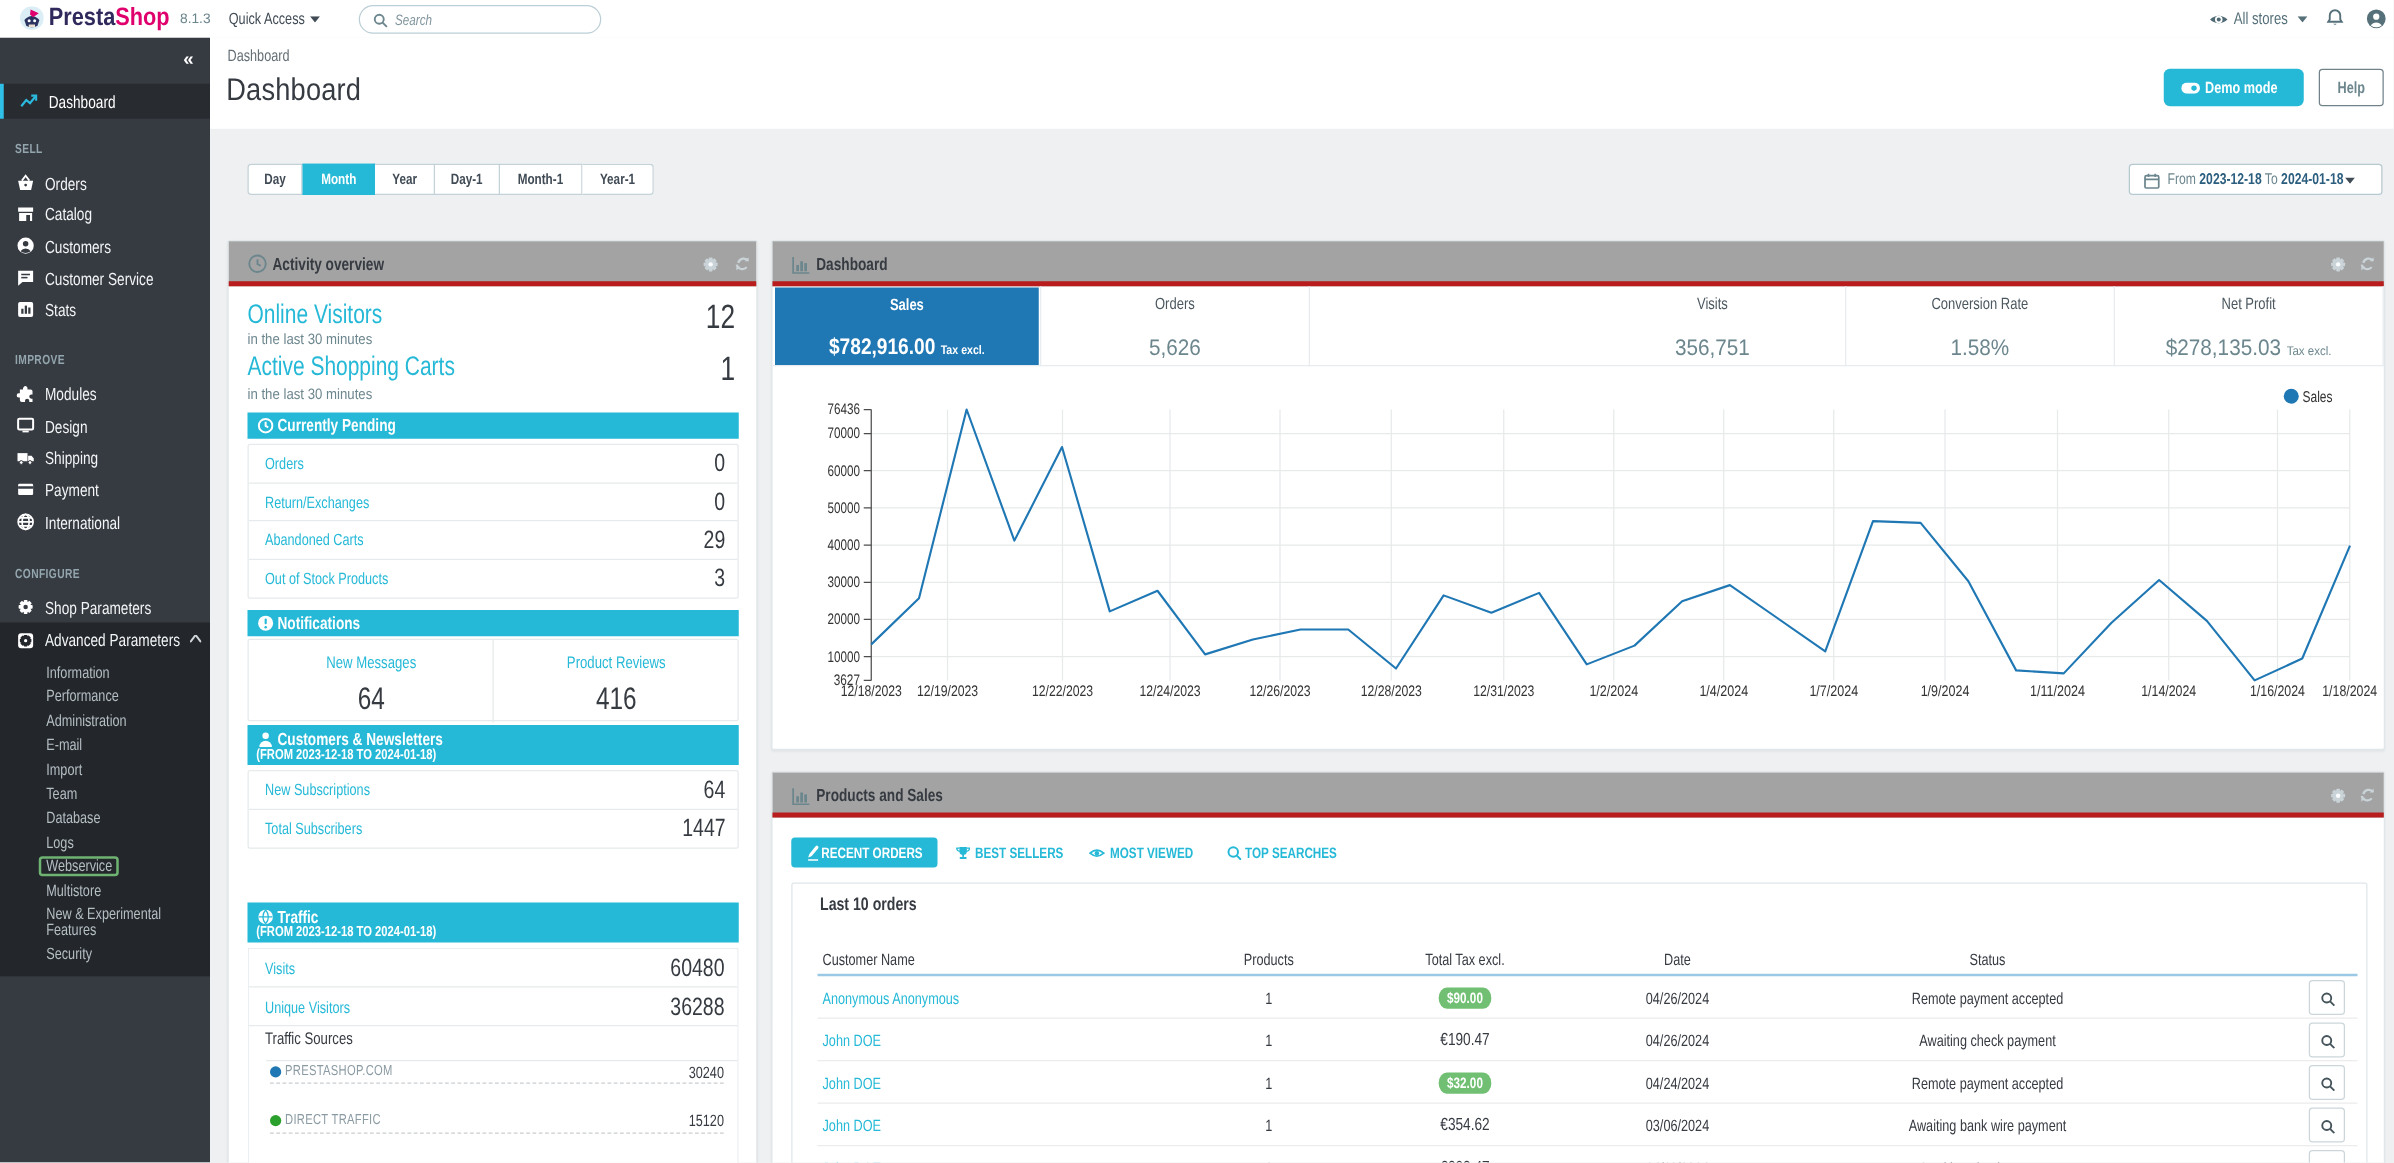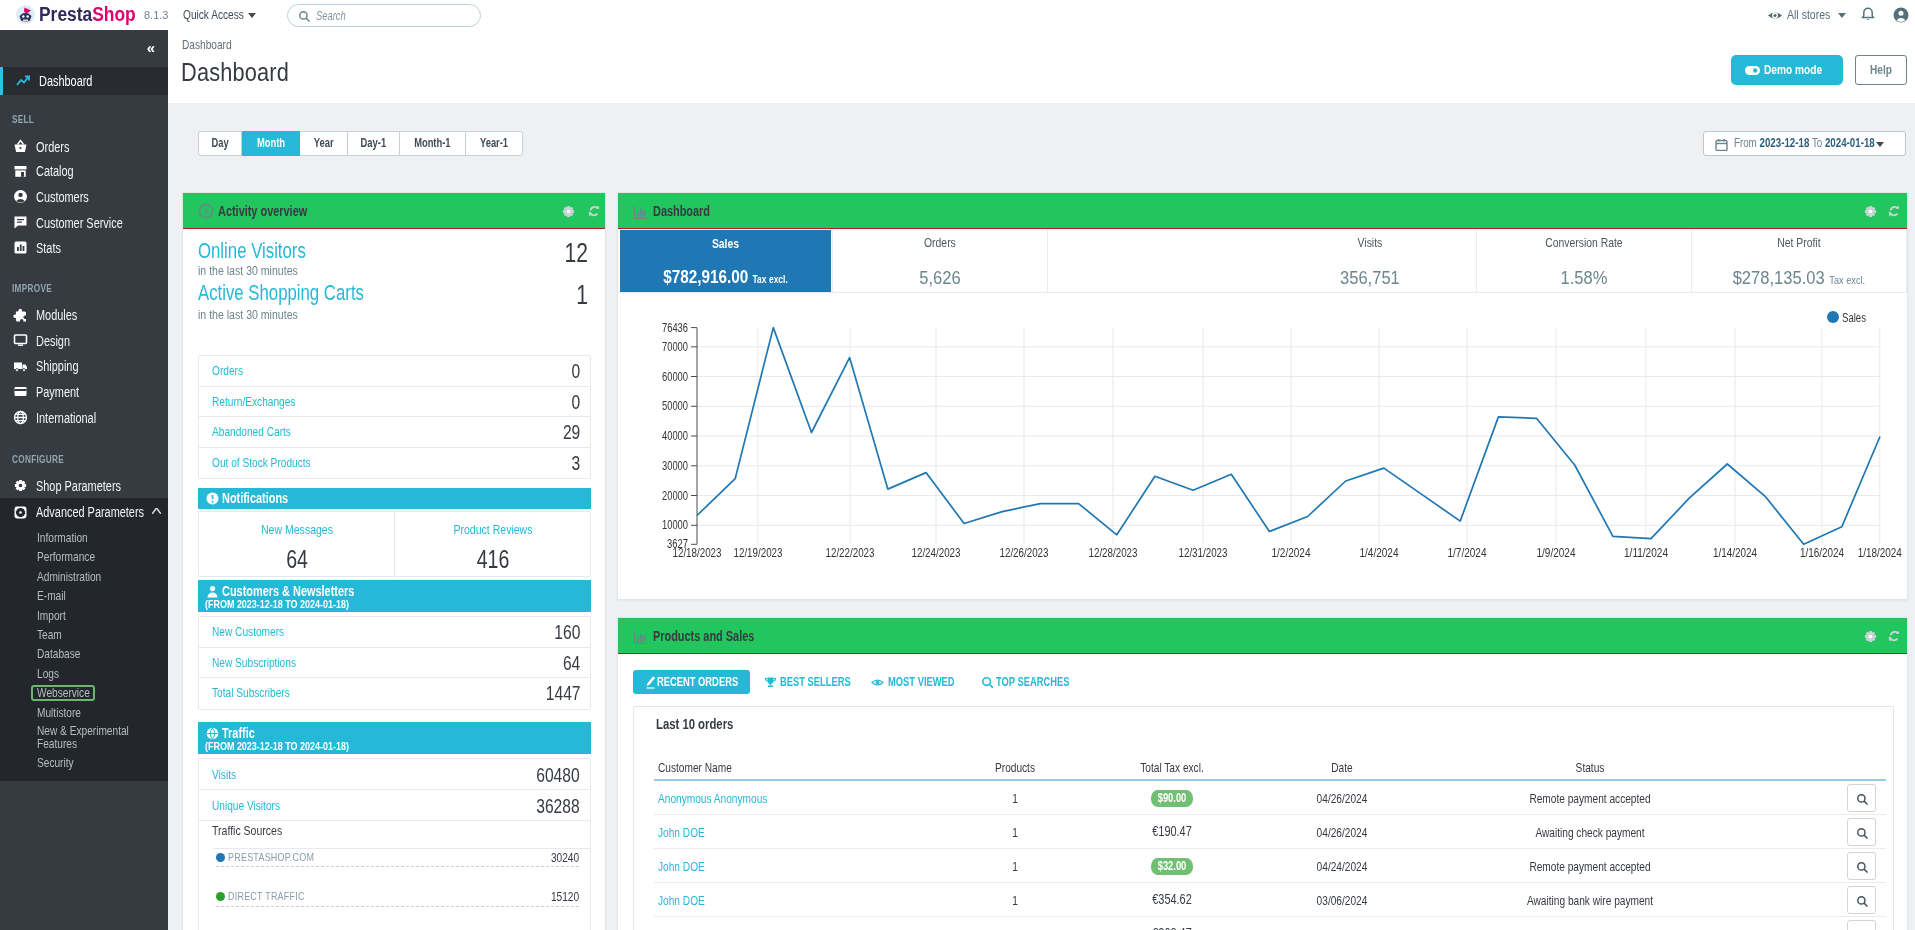--- a/index.html
+++ b/index.html
@@ -33,21 +33,21 @@
 
 .tabgrp{position:absolute;left:198px;top:131px;height:25px;display:flex}
 .tb{height:25px;border:1px solid #c3d2d8;border-left:none;background:#fff;color:#414b55;font-size:12px;font-weight:700;text-align:center;line-height:23px}
 .tb.first{border-left:1px solid #c3d2d8;border-radius:3px 0 0 3px}
 .tb.last{border-radius:0 3px 3px 0}
 .tb.act{background:#25b9d7;border-color:#25b9d7;color:#fff}
 .datebox{position:absolute;left:1703px;top:131px;width:203px;height:25px;background:#fff;border:1px solid #b6c9d1;border-radius:3px;font-size:12.5px;color:#6c868e;line-height:23px}
 .datebox b{color:#2b5e7e}
 
 .panel{position:absolute;background:#fff;border:1px solid #e0e6e9;border-radius:2px;box-shadow:0 1px 2px rgba(0,0,0,.05)}
-.phead{position:absolute;left:0;top:0;right:0;height:36px;background:#22c55e;border-bottom:1px solid #b91c1c}
+.phead{position:absolute;left:0;top:0;right:0;height:36px;background:#a3a3a3;border-bottom:4px solid #b91c1c}
 .ptitle{position:absolute;left:35px;top:10px;font-size:14px;font-weight:700;color:#363a41}
 .pico{position:absolute;left:15px;top:10px;width:16px;height:16px}
 .hico{position:absolute;top:11px;width:14px;height:14px}
 
 .kpi-t{position:absolute;left:15px;font-size:21.5px;color:#25b9d7}
 .kpi-n{position:absolute;right:17px;font-size:27px;color:#363a41;text-align:right}
 .kpi-s{position:absolute;left:15px;font-size:12px;color:#6c868e;transform:scaleX(.88);transform-origin:0 50%;white-space:nowrap}
 .cyanbar{position:absolute;left:15px;width:393px;background:#25b9d7;color:#fff}
 .cyanbar .bt{position:absolute;left:24px;font-weight:700;font-size:14px}
 .cyanbar .bico{position:absolute;left:8px;width:13px;height:13px}
@@ -349,20 +349,29 @@
             <path d="M2.1 12.4 V9.2 h3.2 z" fill="#c9d3d8"></path>
           </svg>
         </div>
       </div>
       <div class="kpi-t cx nw" style="top:46px">Online Visitors</div>
       <div class="kpi-n cxr nw" style="top:45px">12</div>
       <div class="kpi-s" style="top:70.5px">in the last 30 minutes</div>
       <div class="kpi-t cx nw" style="top:88px">Active Shopping Carts</div>
       <div class="kpi-n cxr nw" style="top:87px">1</div>
       <div class="kpi-s" style="top:114.5px">in the last 30 minutes</div>
+      <div class="cyanbar" style="top:137px;height:21px">
+        <div class="bico" style="top:4px">
+          <svg width="13" height="13" viewBox="0 0 13 13" style="">
+            <circle cx="6.5" cy="6.5" r="5.4" fill="none" stroke="#fff" stroke-width="1.6"></circle>
+            <path d="M6.5 3.4 V6.8 L8.6 7.9" stroke="#fff" stroke-width="1.6" fill="none"></path>
+          </svg>
+        </div>
+        <div class="bt cx nw" style="top:2px">Currently Pending</div>
+      </div>
       <div class="rowbox" style="top:162px">
         <div class="drow" style="height:30.6px">
           <div class="lab cx nw" style="top:7.3px">Orders</div>
           <div class="val cxr nw" style="top:4.3px">0</div>
         </div>
         <div class="drow" style="height:30.6px">
           <div class="lab cx nw" style="top:7.3px">Return/Exchanges</div>
           <div class="val cxr nw" style="top:4.3px">0</div>
         </div>
         <div class="drow" style="height:30.6px">
@@ -395,24 +404,20 @@
         <div class="bico" style="top:5px">
           <svg width="13" height="13" viewBox="0 0 13 13" style="">
             <circle cx="6.5" cy="3.6" r="2.6" fill="#fff"></circle>
             <path d="M1.5 12.5 a5 5 0 0 1 10 0 z" fill="#fff"></path>
           </svg>
         </div>
         <div class="bt cx nw" style="top:3px">Customers &amp; Newsletters</div>
         <div class="bt cx nw" style="top:18px;left:7px;font-size:11.5px">(FROM 2023-12-18 TO 2024-01-18)</div>
       </div>
       <div class="rowbox" style="top:423px">
-        <div class="drow" style="height:30.6px">
-          <div class="lab cx nw" style="top:7.3px">New Customers</div>
-          <div class="val cxr nw" style="top:4.3px">160</div>
-        </div>
         <div class="drow" style="height:30.6px">
           <div class="lab cx nw" style="top:7.3px">New Subscriptions</div>
           <div class="val cxr nw" style="top:4.3px">64</div>
         </div>
         <div class="drow" style="height:30.6px">
           <div class="lab cx nw" style="top:7.3px">Total Subscribers</div>
           <div class="val cxr nw" style="top:4.3px">1447</div>
         </div>
       </div>
       <div class="cyanbar" style="top:529px;height:32px">

